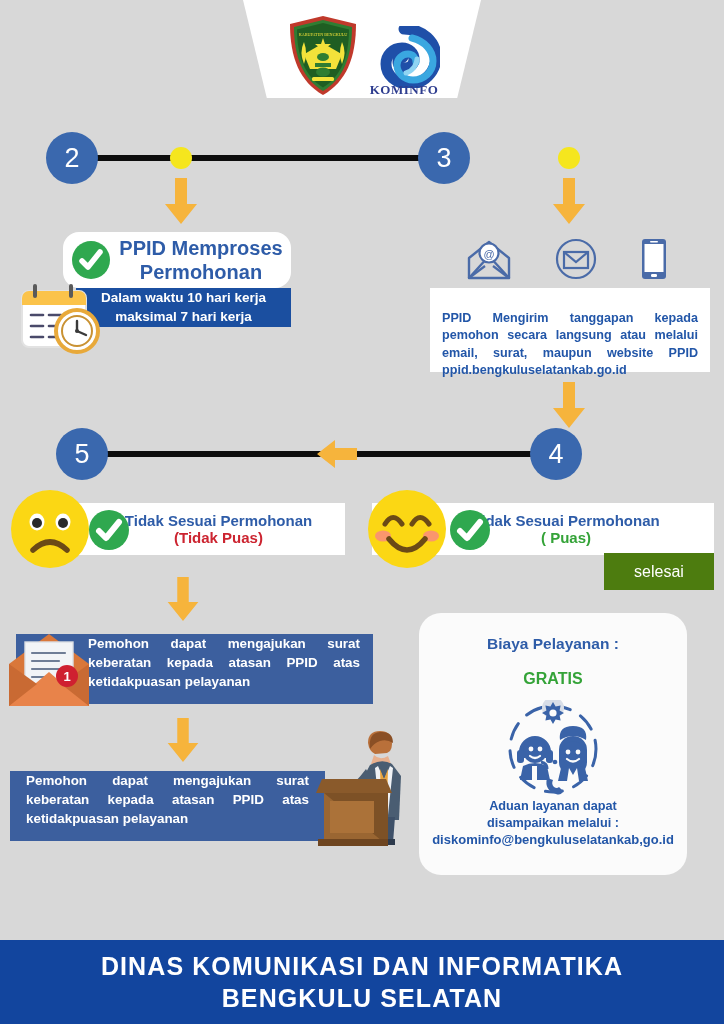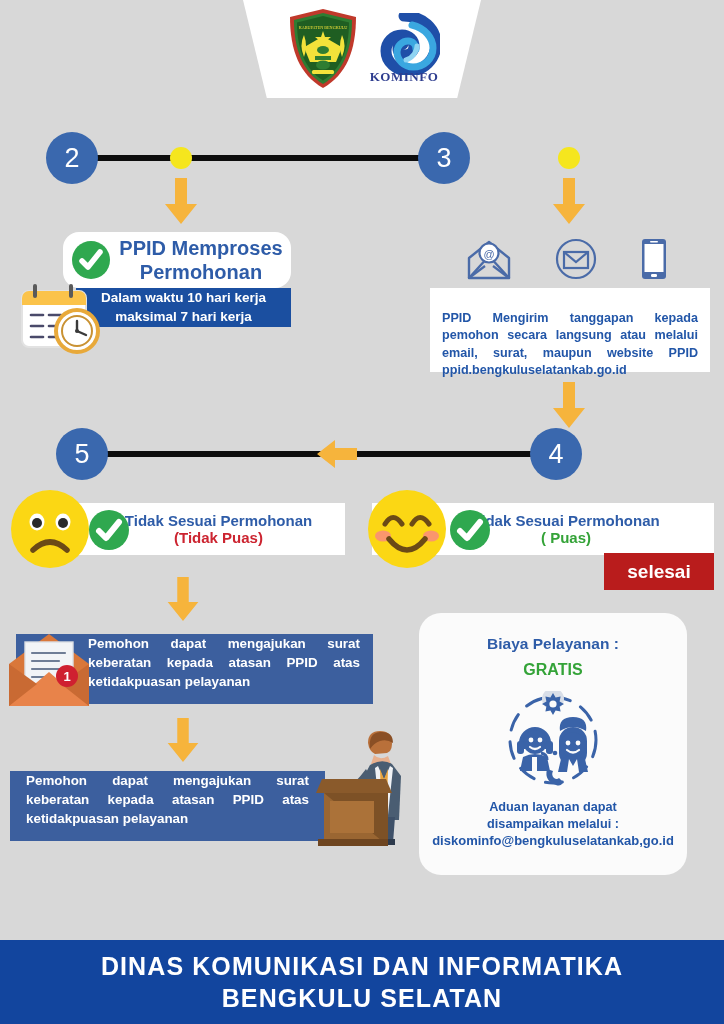--- a/index.html
+++ b/index.html
@@ -9,21 +9,21 @@
     background: #d8d8d8;
     overflow: hidden;
   }
   #page { position: relative; width: 724px; height: 1024px; background: #d8d8d8; }
 
   
   .logo-banner {
     position: absolute; left: 243px; top: 0; width: 238px; height: 98px;
     background: #ffffff;
     clip-path: polygon(0 0, 100% 0, 90% 100%, 10% 100%);
-    display: flex; align-items: center; justify-content: center; gap: 6px;
+    display: flex; align-items: flex-end; justify-content: center; gap: 6px;
   }
   .kominfo-wrap { display:flex; flex-direction:column; align-items:center; }
   .kominfo-label {
     font-family: "Liberation Serif", serif;
     font-size: 13px; font-weight: 700; color: #2e3d8f; letter-spacing: .5px;
     margin-top: -6px;
   }
 
   
   .node {
@@ -70,43 +70,43 @@
     position: absolute; background: #fff; z-index: 2;
     display: flex; align-items: center; justify-content: center;
     flex-direction: column;
   }
   .verdict-line1 { font-size: 15px; font-weight: 700; color: #2e5ca8; }
   .verdict-line2 { font-size: 15px; font-weight: 700; }
   .face { position: absolute; z-index: 4; }
   .check-badge { position: absolute; z-index: 5; }
 
   .selesai {
-    position: absolute; background: #b91c1c; color: #fff;
-    font-size: 19px; font-weight: 700; z-index: 5;
+    position: absolute; background: #4d7c0f; color: #fff;
+    font-size: 16px; font-weight: 400; z-index: 5;
     display: flex; align-items: center; justify-content: center;
   }
 
   
   .complaint-box {
     position: absolute; background: #3c5f9e; color: #fff; z-index: 2;
     display: flex; 
   }
   .complaint-box .txt {
     font-size: 13.4px; font-weight: 700; line-height: 1.42;
     text-align: justify; text-align-last: left;
   }
 
   
   .cost-card {
     position: absolute; background: #fbfbfb; border-radius: 22px; z-index: 3;
     display: flex; flex-direction: column; align-items: center;
     padding: 22px 14px 18px;
   }
   .cost-title { font-size: 15.5px; font-weight: 700; color: #2e5ca8; }
-  .cost-value { font-size: 16px; font-weight: 700; color: #34a338; margin-top: 8px; }
+  .cost-value { font-size: 16px; font-weight: 700; color: #34a338; margin-top: 17px; }
   .cost-foot { font-size: 12.7px; font-weight: 700; color: #2256a8; text-align: center; line-height: 1.32; }
   .cost-email { font-size: 13px; font-weight: 700; color: #2256a8; text-align: right; }
 
   
   .footer {
     position: absolute; left: 0; bottom: 0; width: 724px; height: 84px;
     background: #12459e; color: #fff;
     display: flex; flex-direction: column; align-items: center; justify-content: center;
   }
   .footer div { font-size: 25px; font-weight: 700; letter-spacing: 1.1px; line-height: 1.28; }
@@ -343,21 +343,21 @@
       <path d="M66 59 q6 5 12 0" stroke="#fbfbfb" stroke-width="2.2" fill="none" stroke-linecap="round"></path>
       <path d="M59 40 q13 -8 26 0 q2 -14 -13 -14 q-15 0 -13 14 Z" fill="#3a63a8"></path>
       <path d="M60 68 q12 -6 24 0 l3 13 h-30 Z" fill="#3a63a8"></path>
       <path d="M68 68 l4 7 l4 -7 l2 13 h-12 Z" fill="#fbfbfb"></path>
       <g fill="#3a63a8">
         <circle cx="54" cy="62" r="2.3"></circle>
         <circle cx="61" cy="62" r="2.3"></circle>
       </g>
       <path d="M46 78 q-3 12 9 16 q5 2 7 -3 l-4 -4 q-2 2 -5 0 q-3 -3 -1 -7 Z" fill="#3a63a8"></path>
     </svg>
-    <div class="cost-foot" style="margin-top:10px;">Aduan layanan dapat</div>
+    <div class="cost-foot" style="">Aduan layanan dapat</div>
     <div class="cost-foot">disampaikan melalui :</div>
     <div class="cost-email">diskominfo@bengkuluselatankab,go.id</div>
   </div>
 
   <div class="footer">
     <div>DINAS KOMUNIKASI DAN INFORMATIKA</div>
     <div>BENGKULU SELATAN</div>
   </div>
 
 </div>

